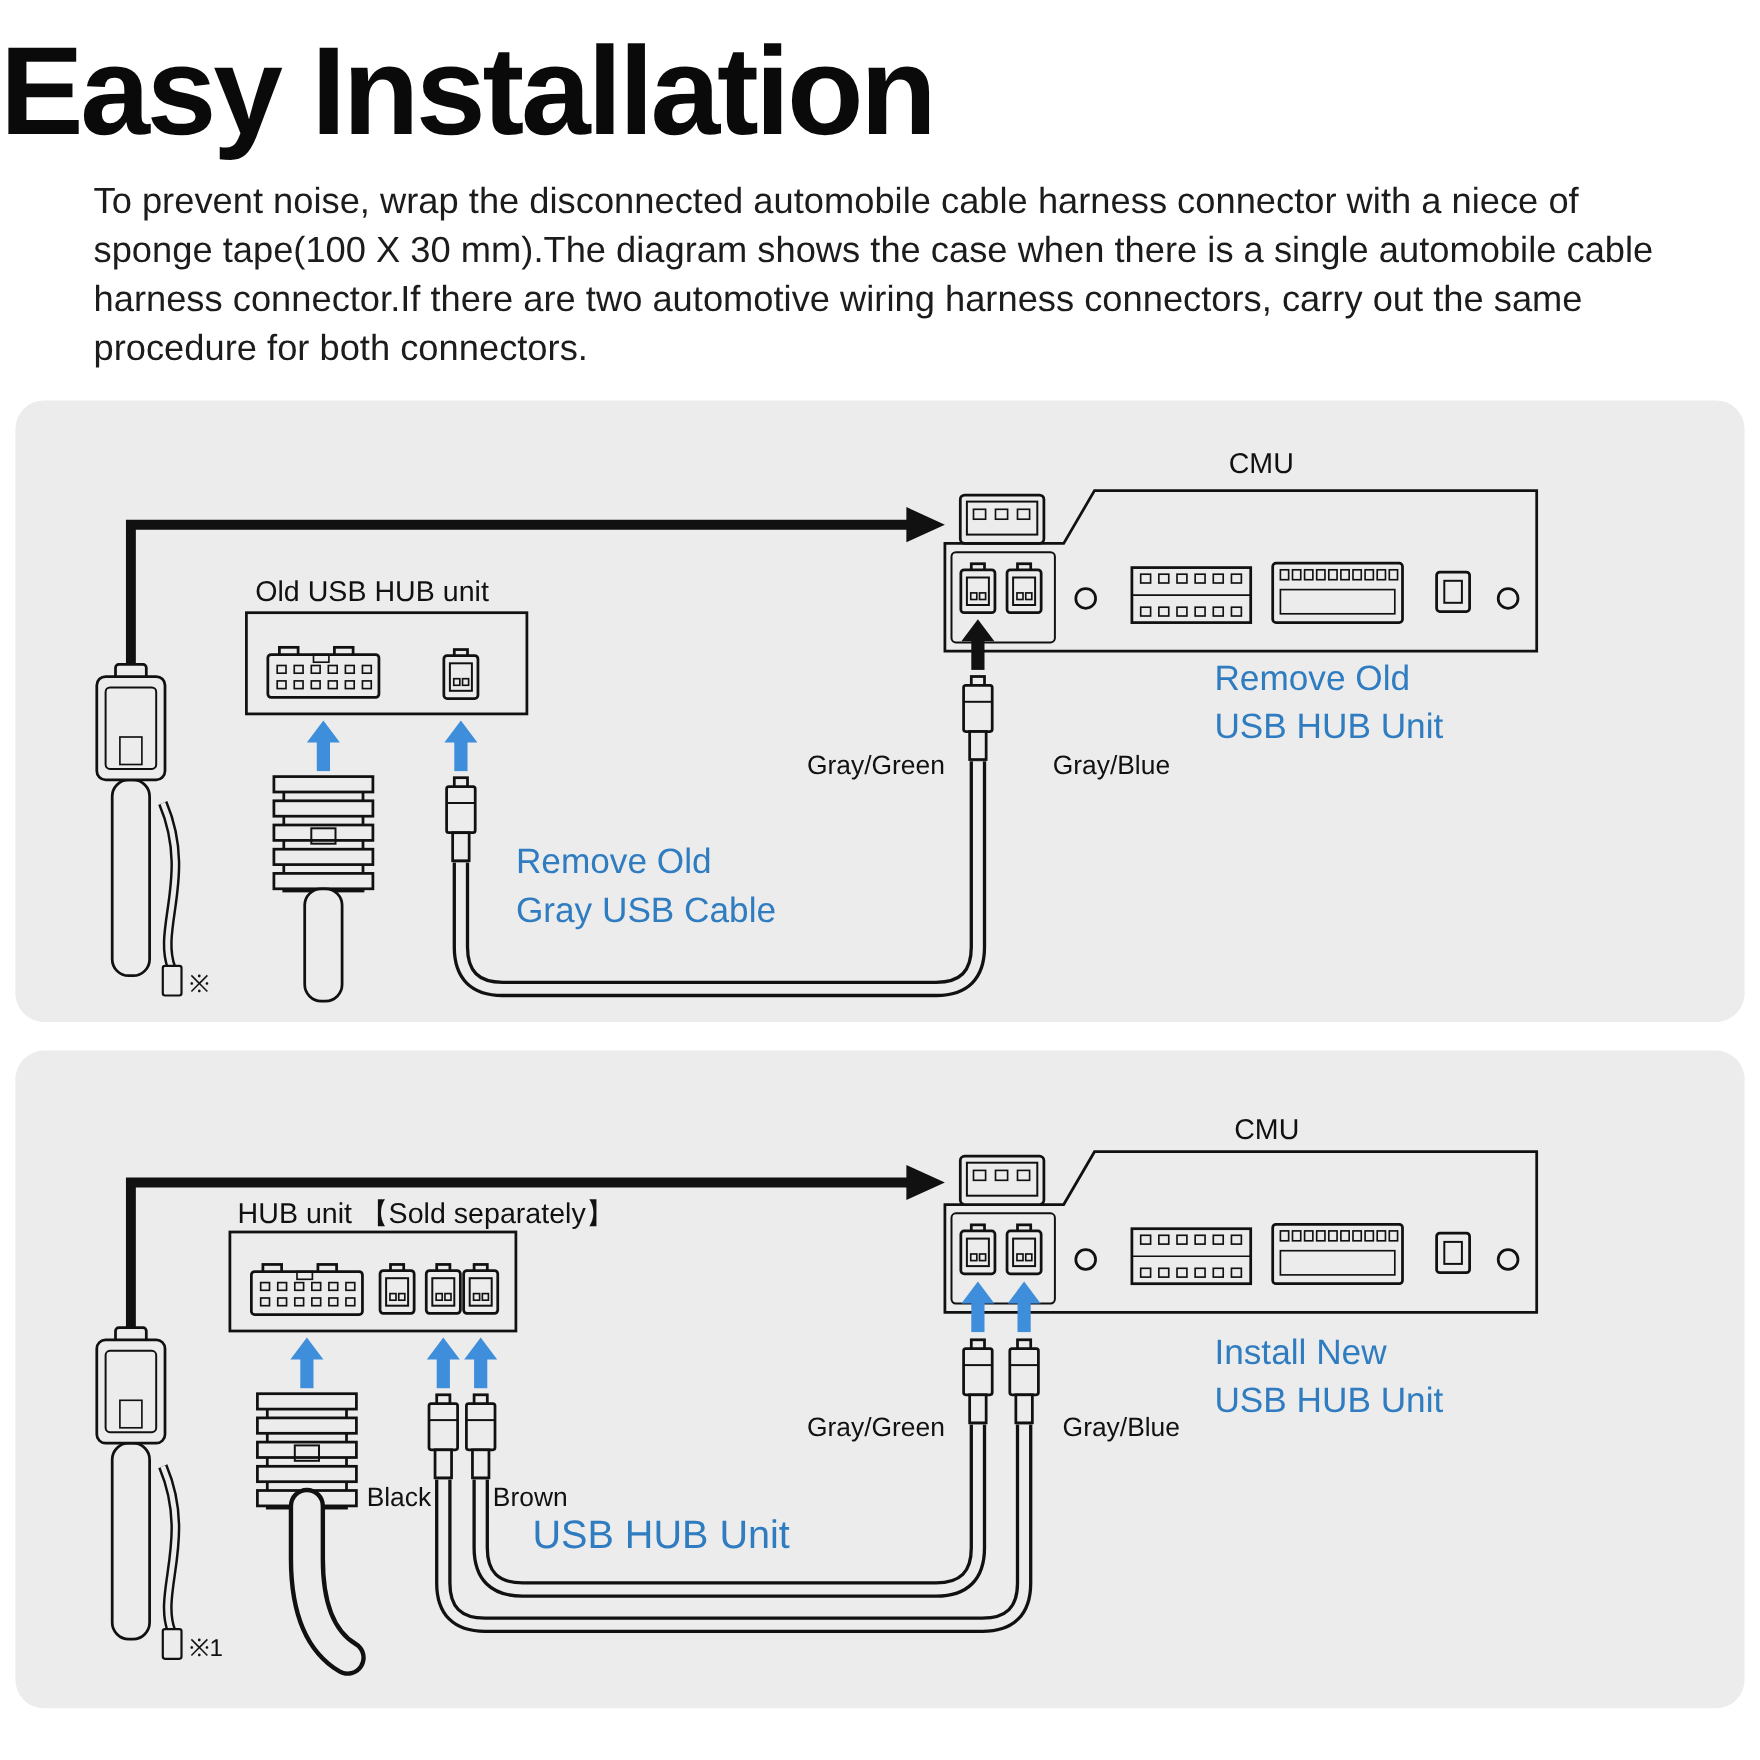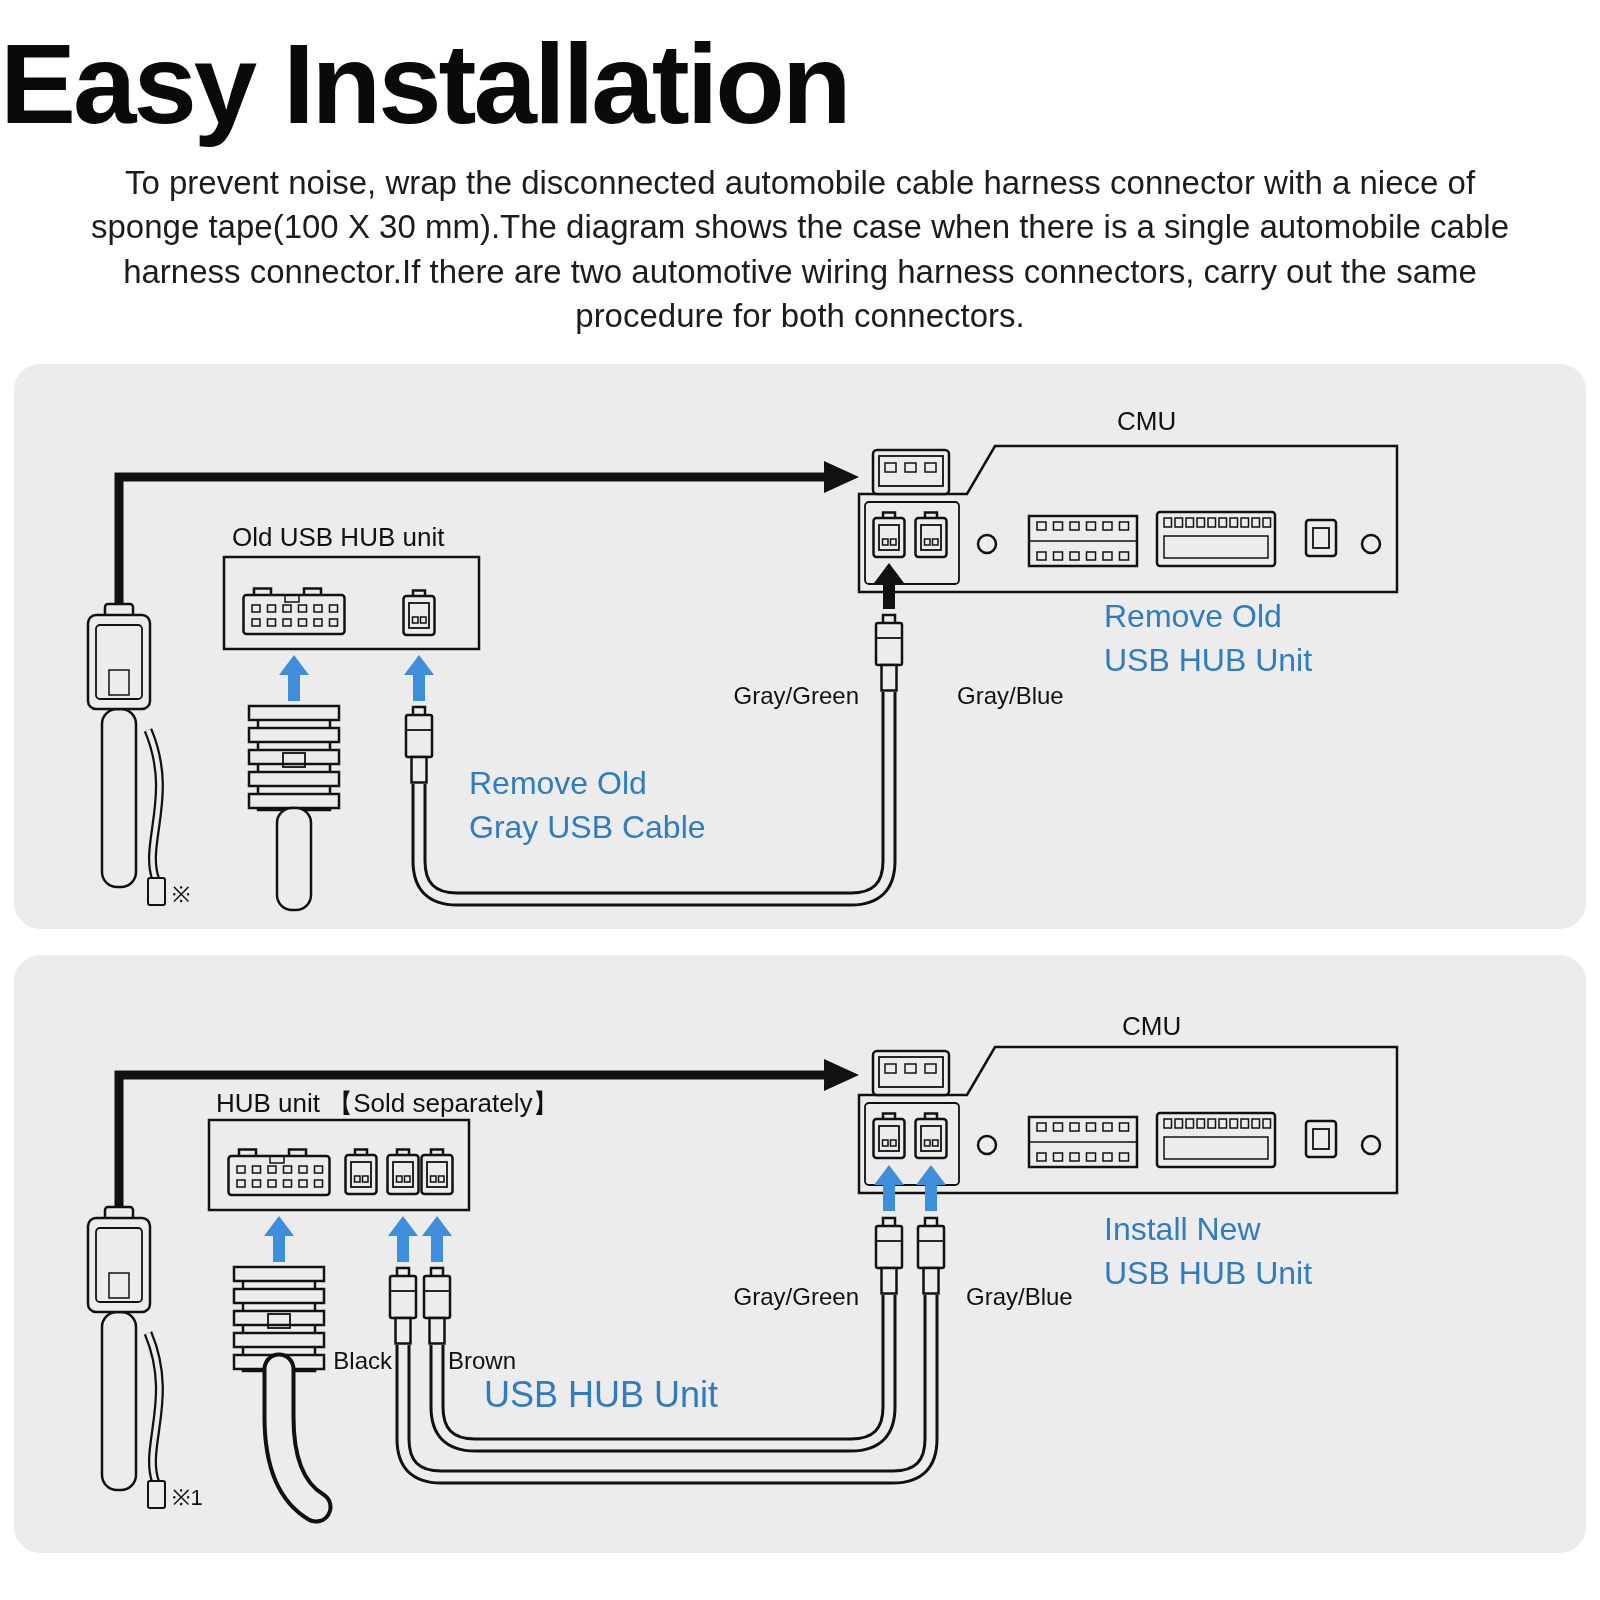--- a/index.html
+++ b/index.html
@@ -1,20 +1,20 @@
 <!DOCTYPE html>
 <html><head>
 <meta charset="utf-8">
 <style>
   *{margin:0;padding:0;box-sizing:border-box}
   html,body{background:#fff}
   body{width:1600px;height:1600px;font-family:"Liberation Sans",sans-serif;}
   .page{width:1600px;height:1600px;position:relative;overflow:hidden;background:#fff}
   h1.title{text-align:left;font-size:114px;font-weight:700;letter-spacing:-3px;color:#0a0a0a;padding-top:22px;line-height:1.08}
-  .intro{width:1430px;margin:16px auto 12px;text-align:center;font-size:33px;line-height:1.34;color:#1c1c1c}
+  .intro{width:1430px;margin:16px auto 12px;text-align:left;font-size:33px;line-height:1.34;color:#1c1c1c}
   .panel{width:1572px;margin:26px auto 0;background:#ECECEC;border-radius:26px}
   .panel svg{display:block}
 
   
   .sh{fill:#ECECEC;stroke:#111;stroke-width:2.5}
   .ln{fill:none;stroke:#111;stroke-width:1.8}
   .ln2{fill:none;stroke:#111;stroke-width:1.5}
   .fillb{fill:#111}
   .flow{fill:none;stroke:#111;stroke-width:9}
   .cable-o{fill:none;stroke:#111;stroke-width:15}

